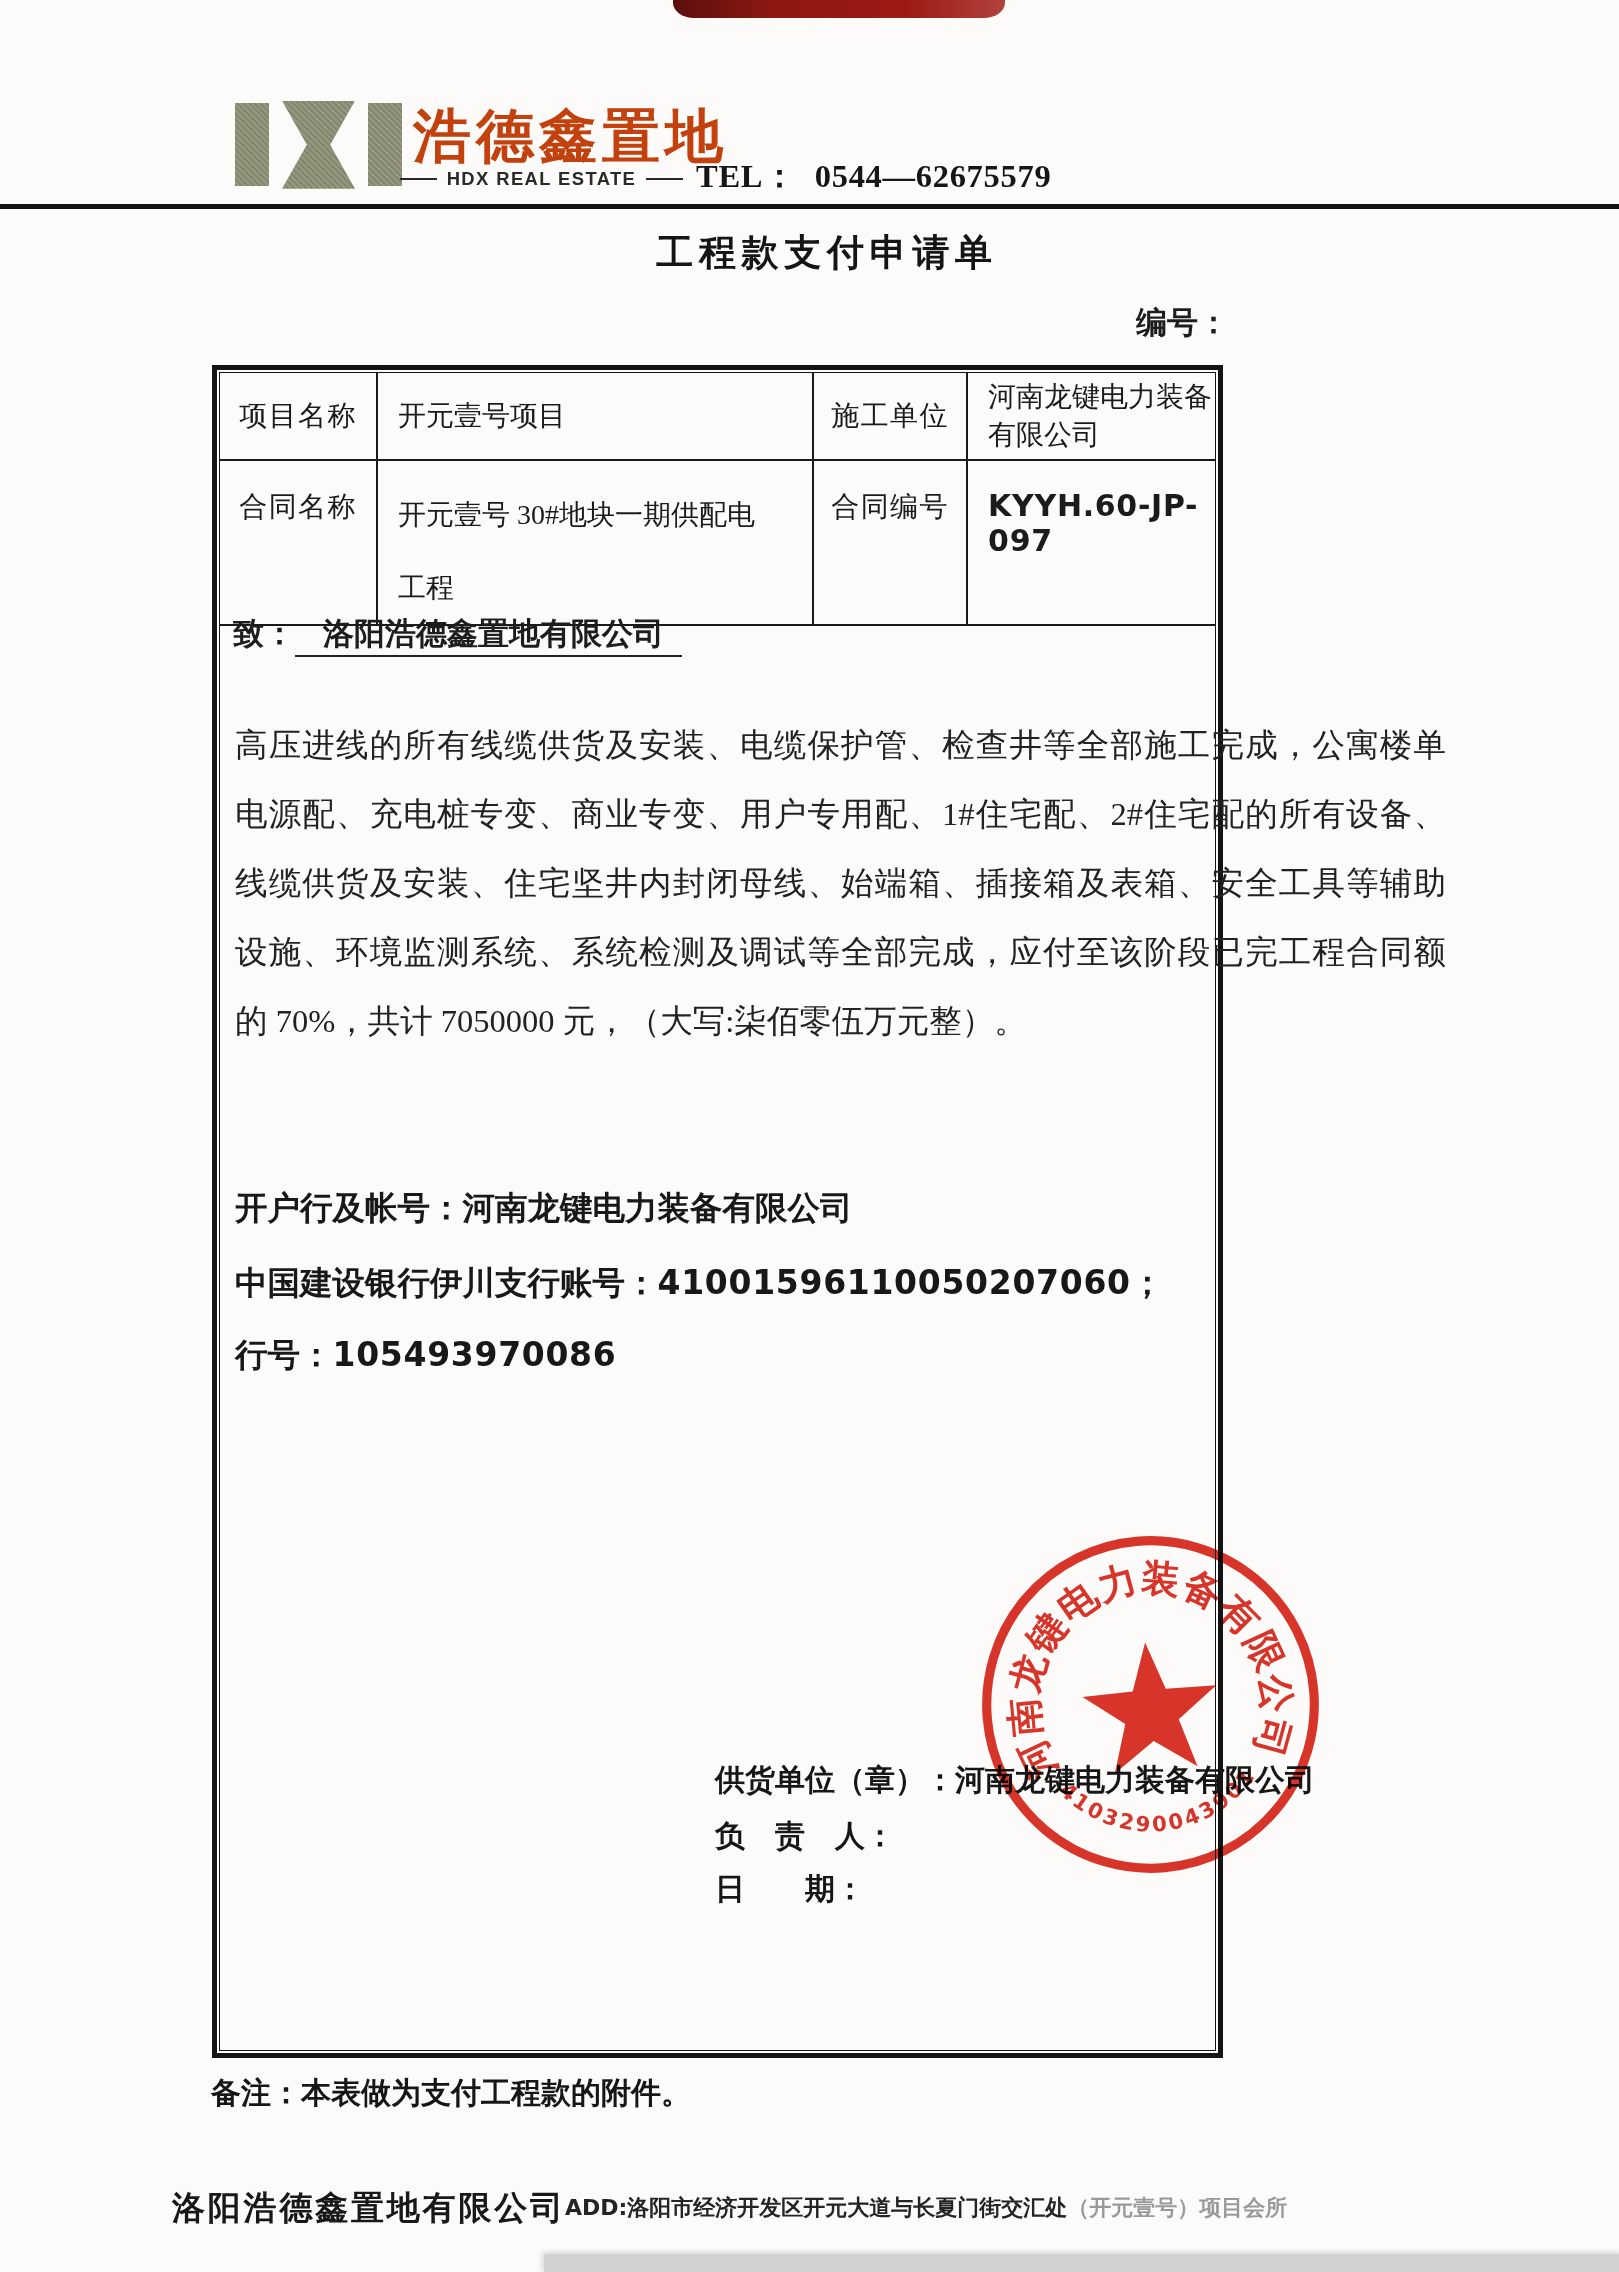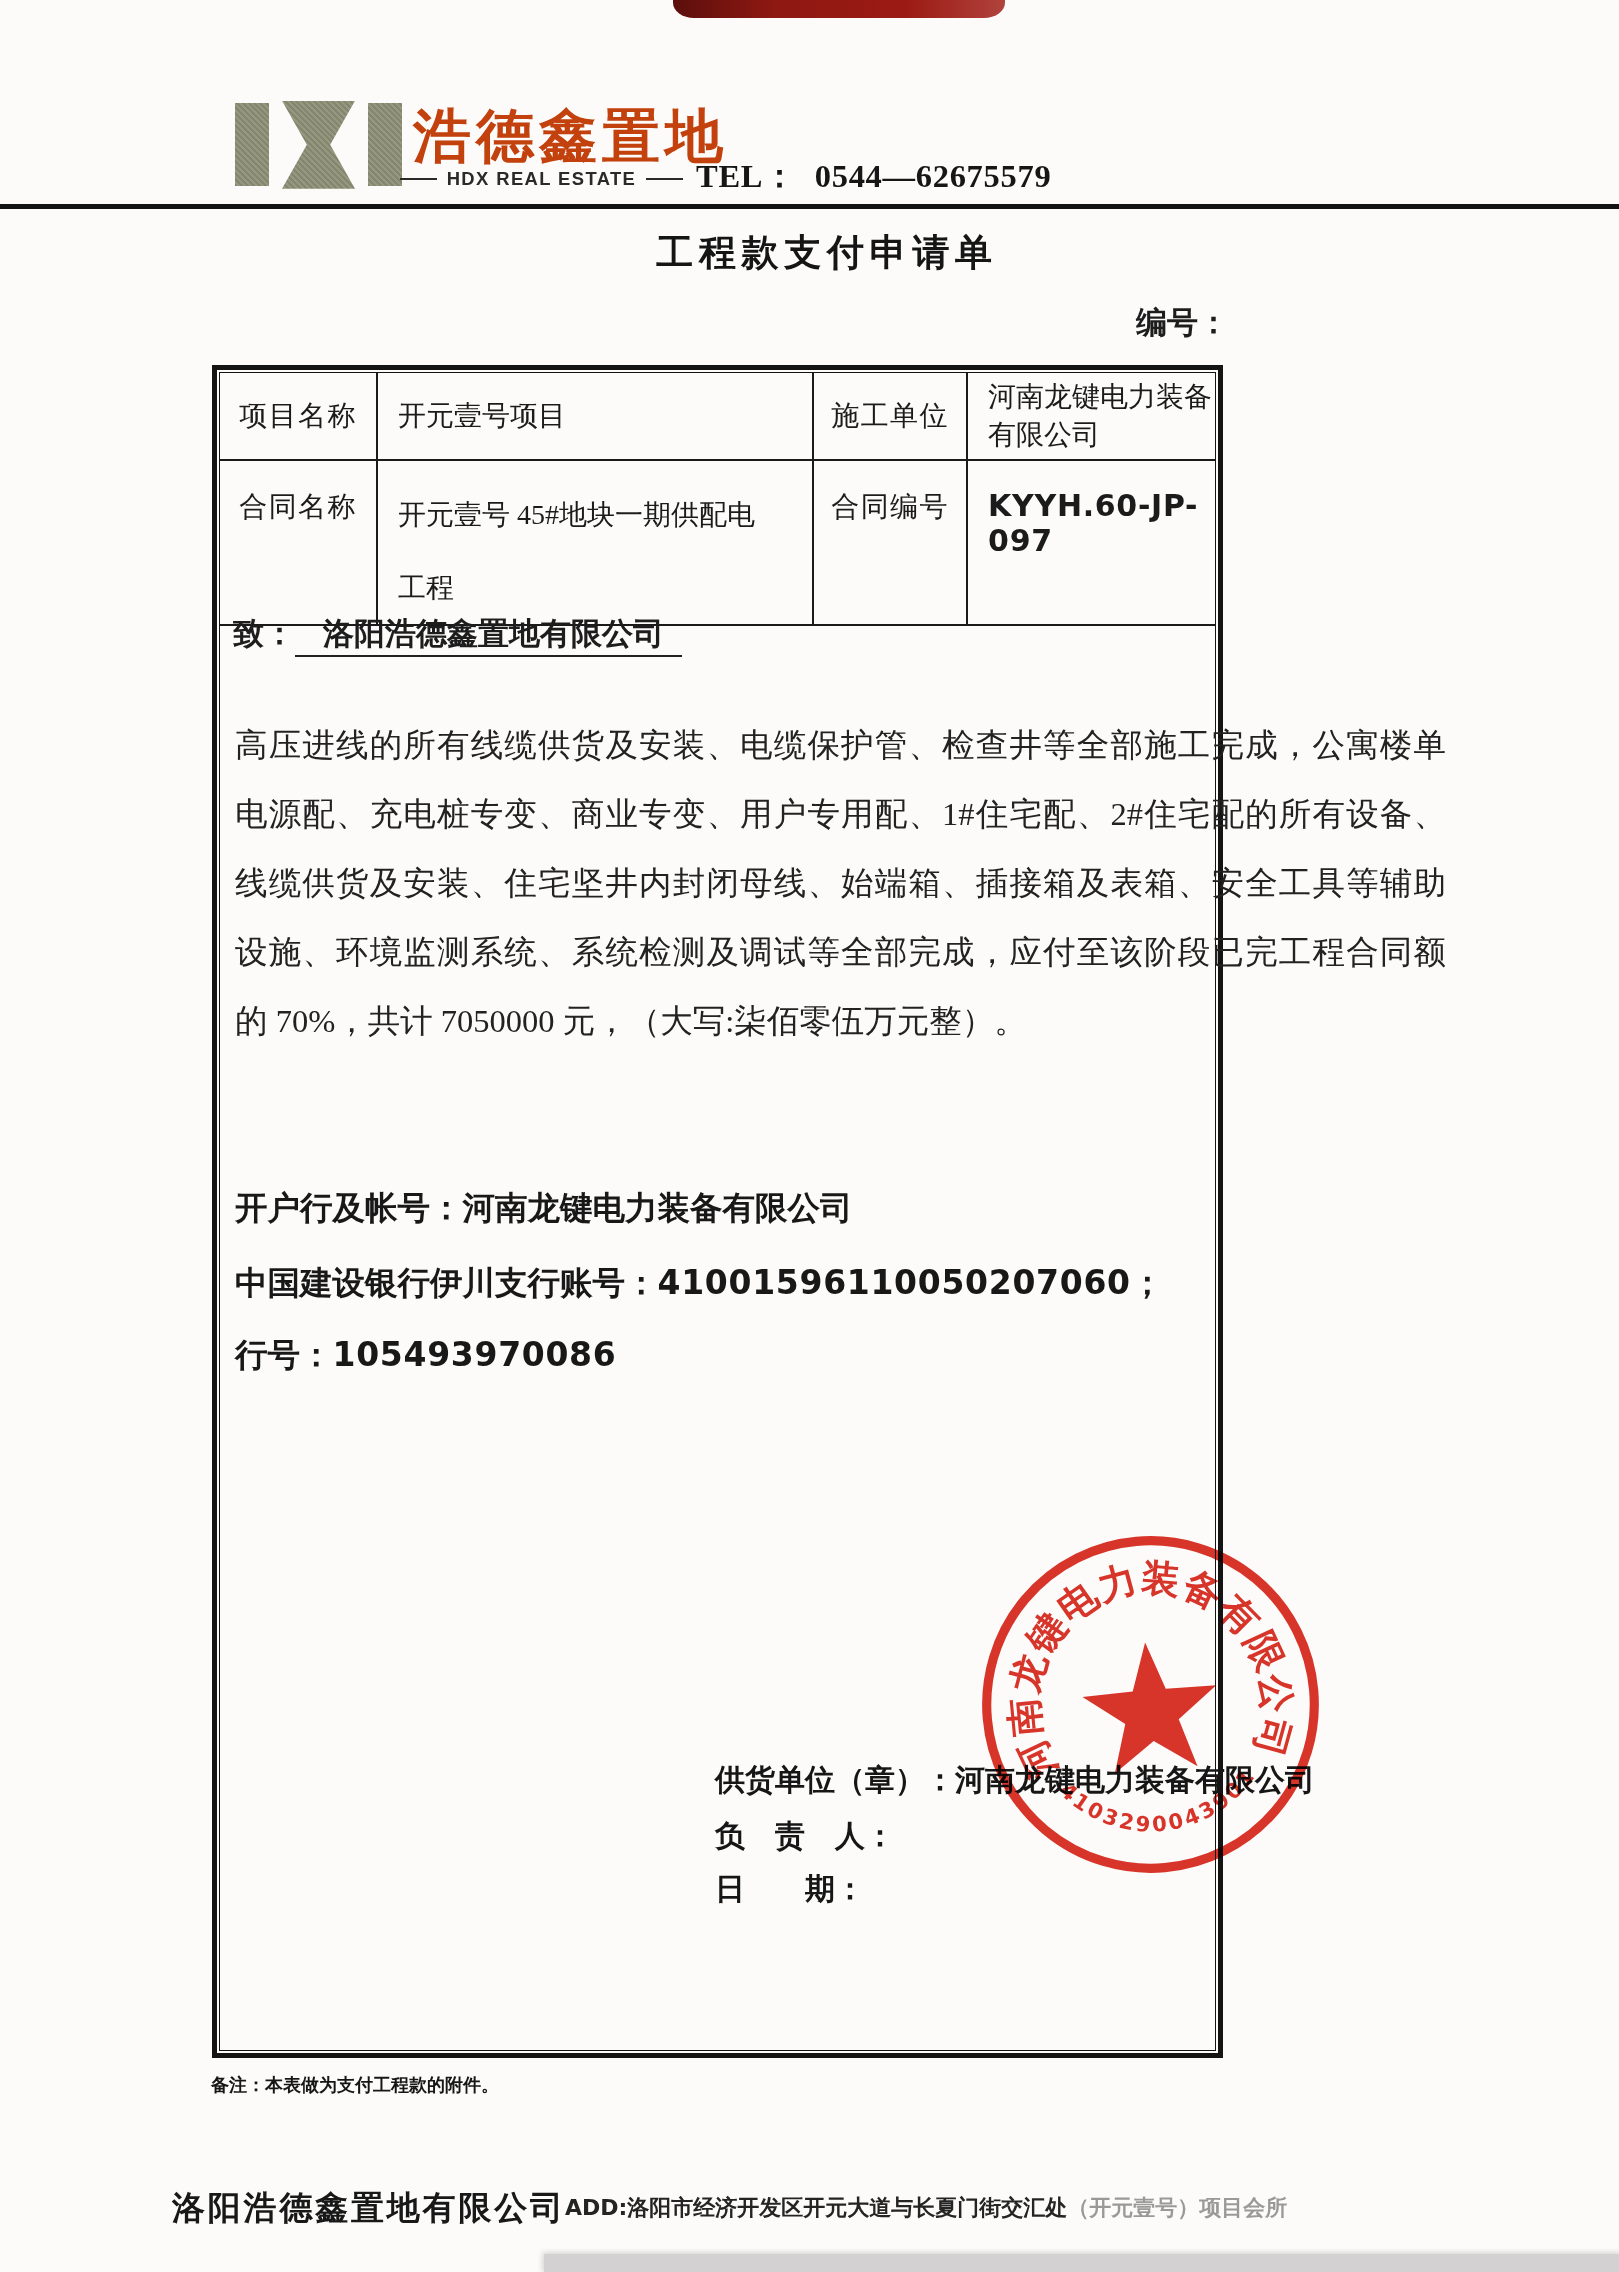--- a/index.html
+++ b/index.html
@@ -76,21 +76,21 @@
   .sig { position:absolute; left:715px; font-size:30px; font-weight:bold; color:#161616; z-index:1; }
   .sg1 { top:1760px; } .sg2 { top:1816px;text-align:right; } .sg3 { top:1869px; }
 
   
   .stamp { position:absolute; left:974px; top:1528px; width:353px; height:353px;
     z-index:2; mix-blend-mode:multiply; opacity:0.93; transform:rotate(-5deg); }
   .stamp text { fill:#d8261a; }
   .stamp .ring { stroke:#d8261a; stroke-width:13px; fill:none; }
   .stamp .star { fill:#d8261a; }
 
-  .note { position:absolute; left:211px; top:2073px; font-size:18px; font-weight:bold; color:#161616; }
+  .note { position:absolute; left:211px; top:2073px; font-size:30px; font-weight:bold; color:#161616; }
 
   .footer-co { position:absolute; left:172px; top:2186px; font-size:33px; font-weight:bold;
     letter-spacing:2.8px; color:#181818; }
   .footer-ad { position:absolute; left:565px; top:2193px; font-size:22px; font-weight:bold;
     color:#242424; white-space:nowrap; }
   .footer-ad .faded { opacity:0.45; }
   .bottom-bar { position:absolute; left:544px; top:2254px; width:1076px; height:18.4px;
     background:#d3d1d1; box-shadow:0 0 5.7px 1.4px #d3d1d1; }
 </style>
 </head>
@@ -123,21 +123,21 @@
     <div class="tbl-inner">
       <div class="t-row r1">
         <div class="t-cell lab">项目名称</div>
         <div class="t-cell val">开元壹号项目</div>
         <div class="t-cell lab">施工单位</div>
         <div class="t-cell val">河南龙键电力装备有限公司</div>
       </div>
       <div class="t-row r2">
         <div class="t-cell lab">合同名称</div>
         <div class="t-cell val val2lines">
-          <div>开元壹号 45#地块一期供配电</div>
+          <div>开元壹号 30#地块一期供配电</div>
           <div>工程</div>
         </div>
         <div class="t-cell lab">合同编号</div>
         <div class="t-cell val">
           <span class="num">KYYH.60-JP-097</span>
         </div>
       </div>
     </div>
   </div>
 

